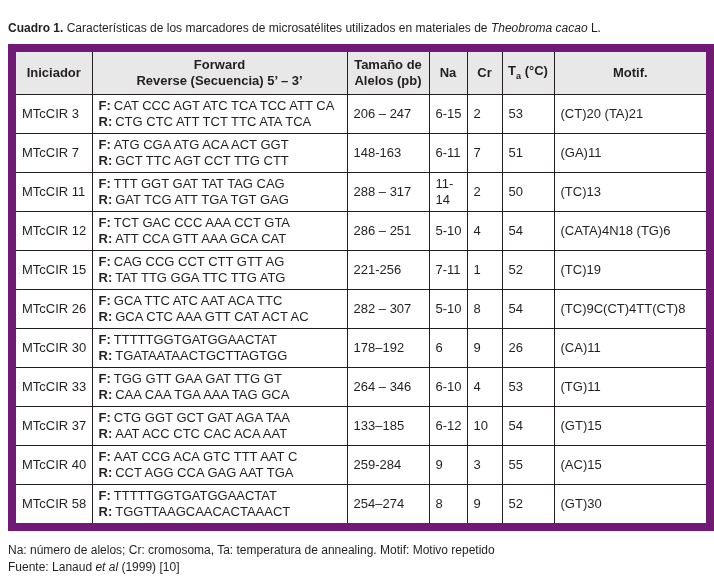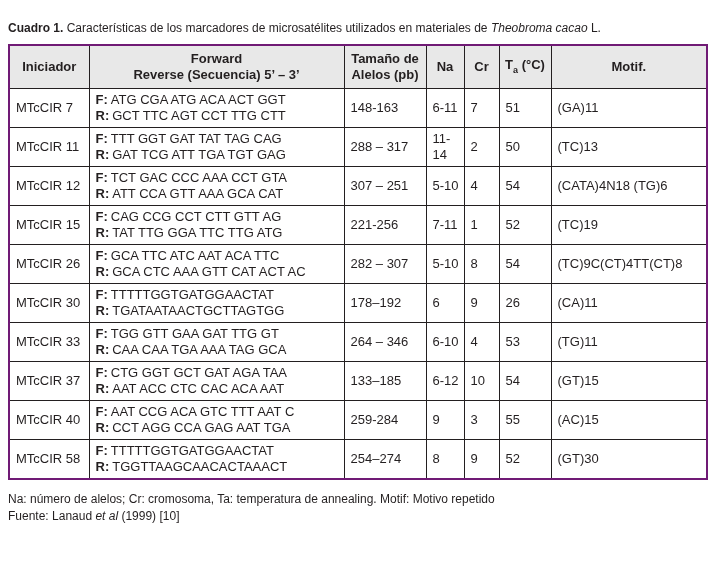--- a/index.html
+++ b/index.html
@@ -20,21 +20,21 @@
     font-size: 12px;
     line-height: 15px;
     margin-bottom: 8px;
     white-space: nowrap;
   }
   .caption b { font-weight: bold; }
   table.markers {
     table-layout: fixed;
     width: 698px;
     border-collapse: collapse;
-    border: 2px solid #701a75;
+    border: 8px solid #701a75;
   }
   table.markers th, table.markers td {
     border: 1px solid #231f20;
     vertical-align: middle;
     overflow: hidden;
   }
   table.markers thead th {
     background: #e8e8e8;
     font-weight: bold;
     font-size: 13px;
@@ -90,20 +90,32 @@
           <div>Tamaño de</div>
           <div>Alelos (pb)</div>
         </th>
         <th>Na</th>
         <th>Cr</th>
         <th><span>T</span><sub>a</sub><span> (°C)</span></th>
         <th>Motif.</th>
       </tr>
     </thead>
     <tbody id="rows-body">
+  <tr>
+    <td>MTcCIR 3</td>
+    <td class="seq-cell">
+      <div class="seq-line"><b>F:</b><span>CAT CCC AGT ATC TCA TCC ATT CA</span></div>
+      <div class="seq-line"><b>R:</b><span>CTG CTC ATT TCT TTC ATA TCA</span></div>
+    </td>
+    <td>206 – 247</td>
+    <td>6-15</td>
+    <td>2</td>
+    <td>53</td>
+    <td>(CT)20 (TA)21</td>
+  </tr>
 
   <tr>
     <td>MTcCIR 7</td>
     <td class="seq-cell">
       <div class="seq-line"><b>F:</b><span>ATG CGA ATG ACA ACT GGT</span></div>
       <div class="seq-line"><b>R:</b><span>GCT TTC AGT CCT TTG CTT</span></div>
     </td>
     <td>148-163</td>
     <td>6-11</td>
     <td>7</td>
@@ -123,21 +135,21 @@
     <td>50</td>
     <td>(TC)13</td>
   </tr>
 
   <tr>
     <td>MTcCIR 12</td>
     <td class="seq-cell">
       <div class="seq-line"><b>F:</b><span>TCT GAC CCC AAA CCT GTA</span></div>
       <div class="seq-line"><b>R:</b><span>ATT CCA GTT AAA GCA CAT</span></div>
     </td>
-    <td>307 – 251</td>
+    <td>286 – 251</td>
     <td>5-10</td>
     <td>4</td>
     <td>54</td>
     <td>(CATA)4N18 (TG)6</td>
   </tr>
 
   <tr>
     <td>MTcCIR 15</td>
     <td class="seq-cell">
       <div class="seq-line"><b>F:</b><span>CAG CCG CCT CTT GTT AG</span></div>

